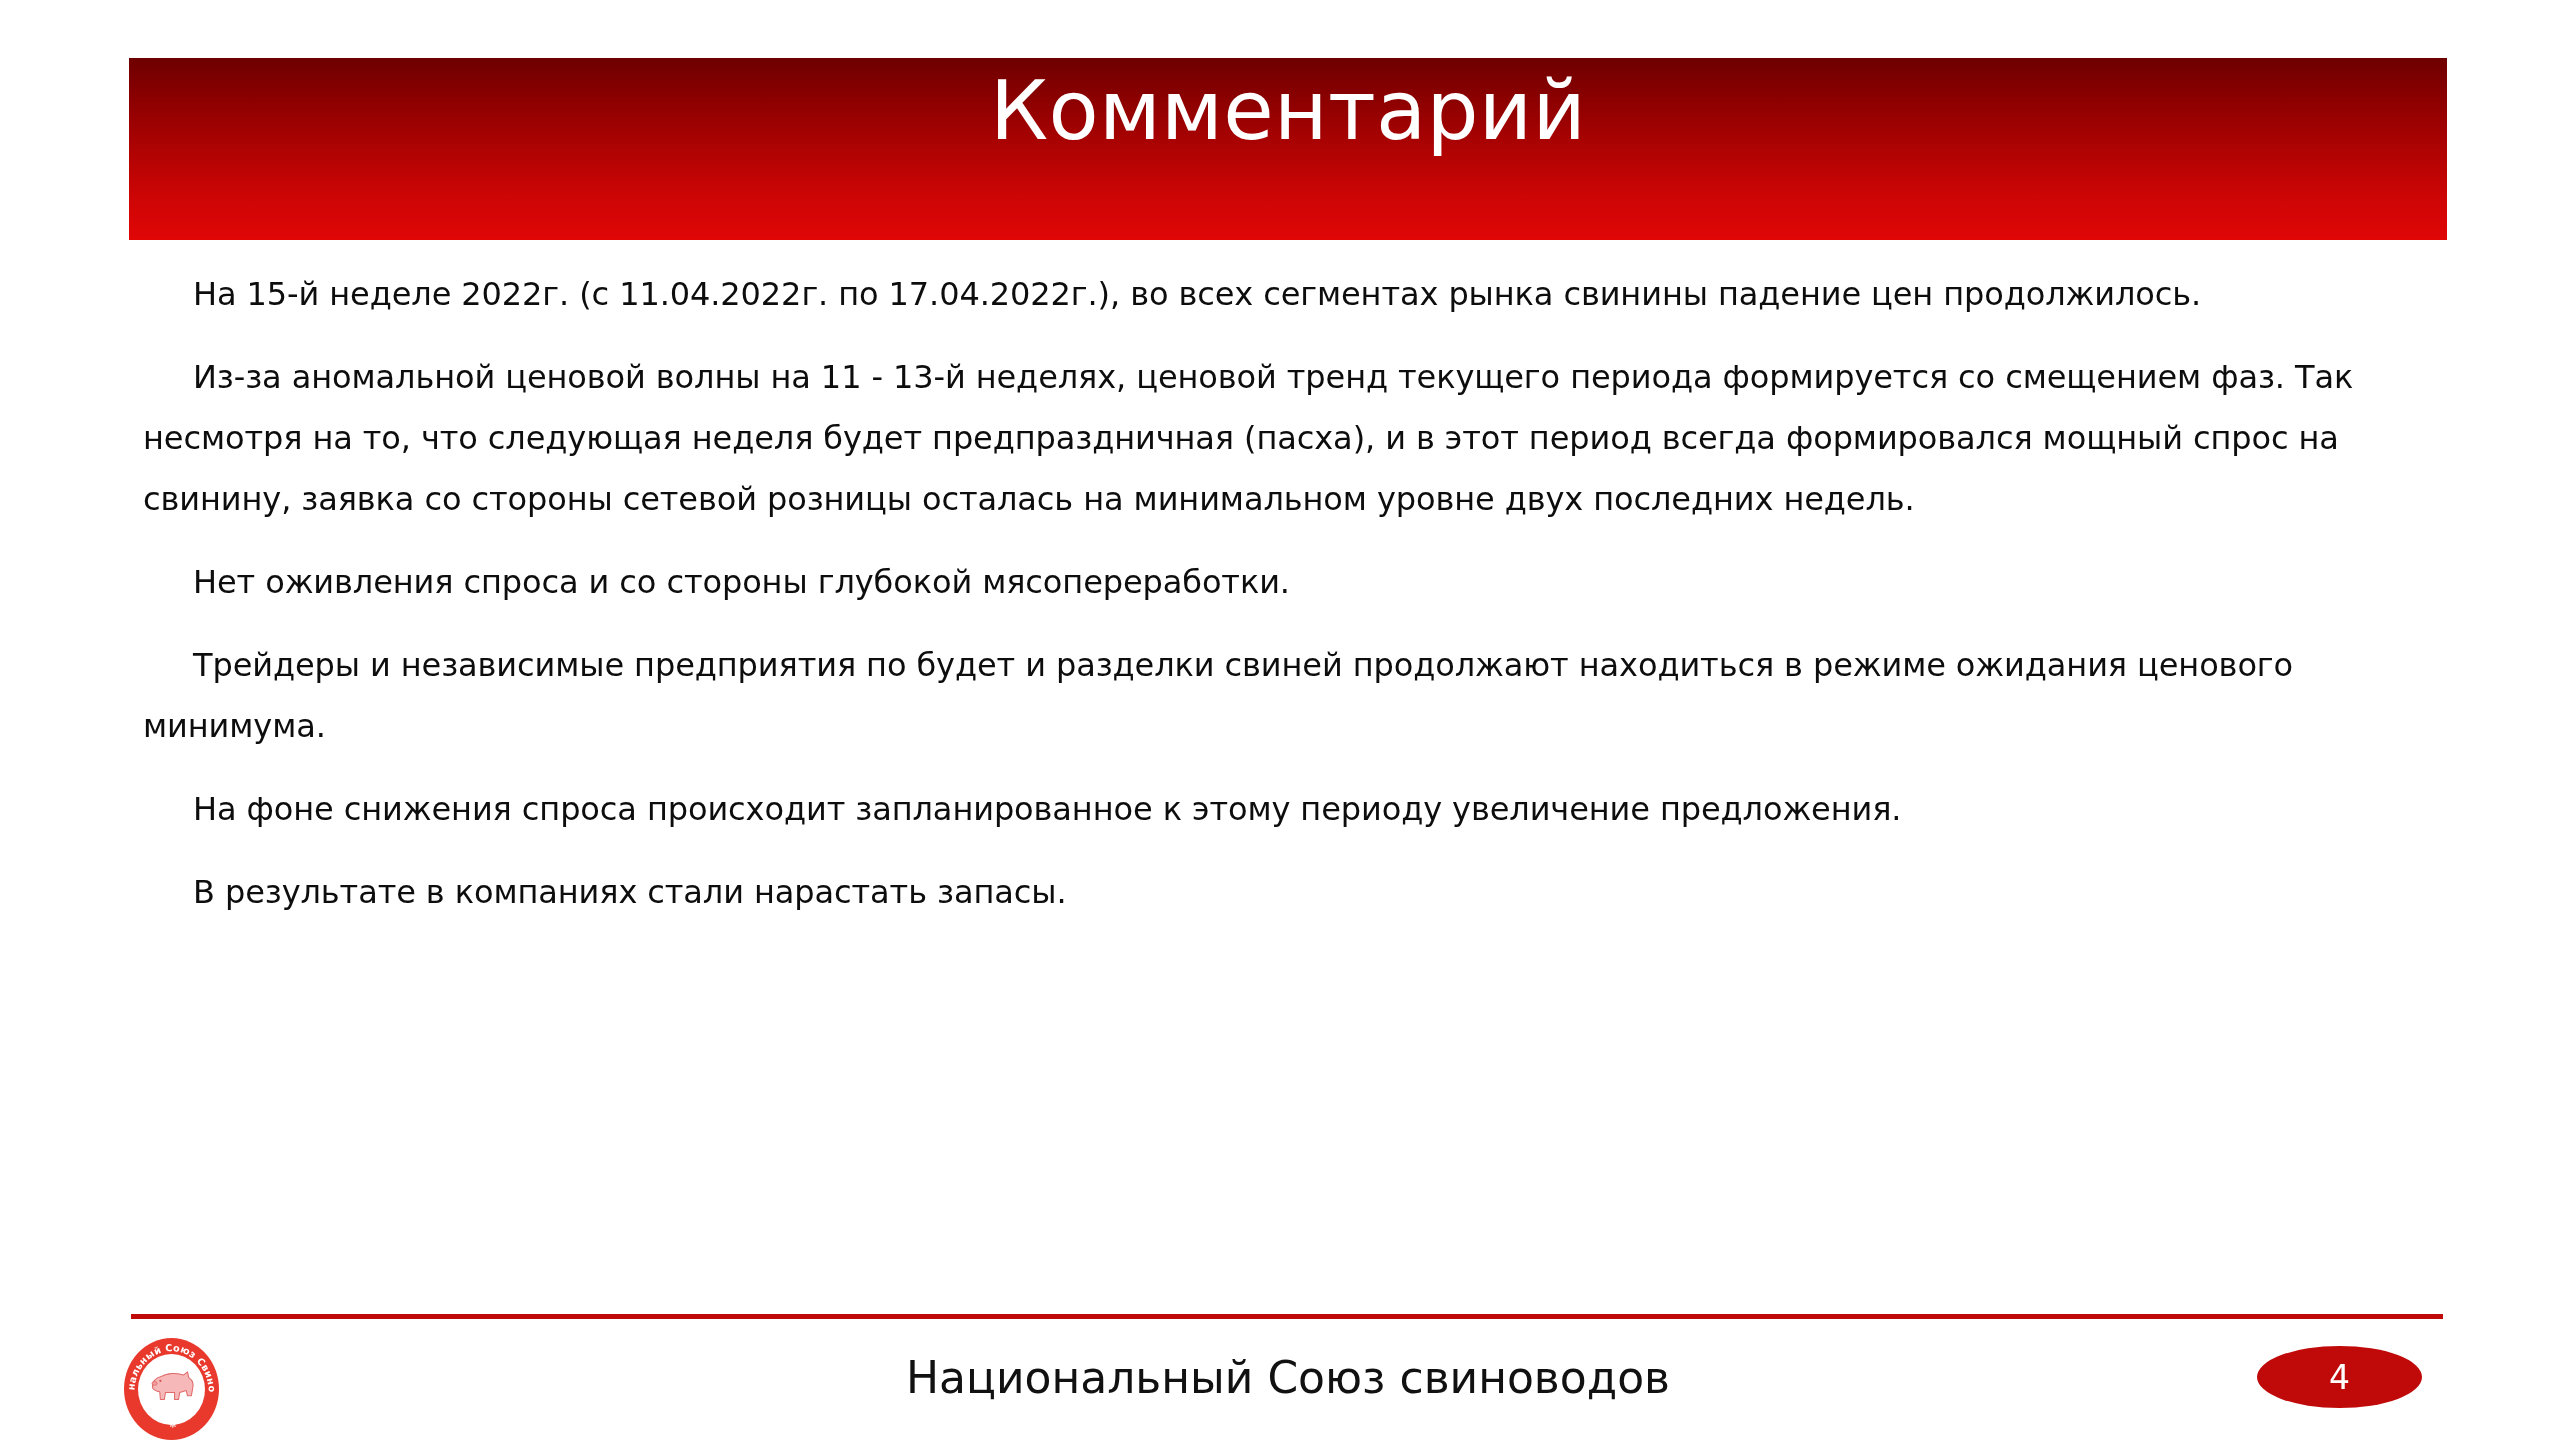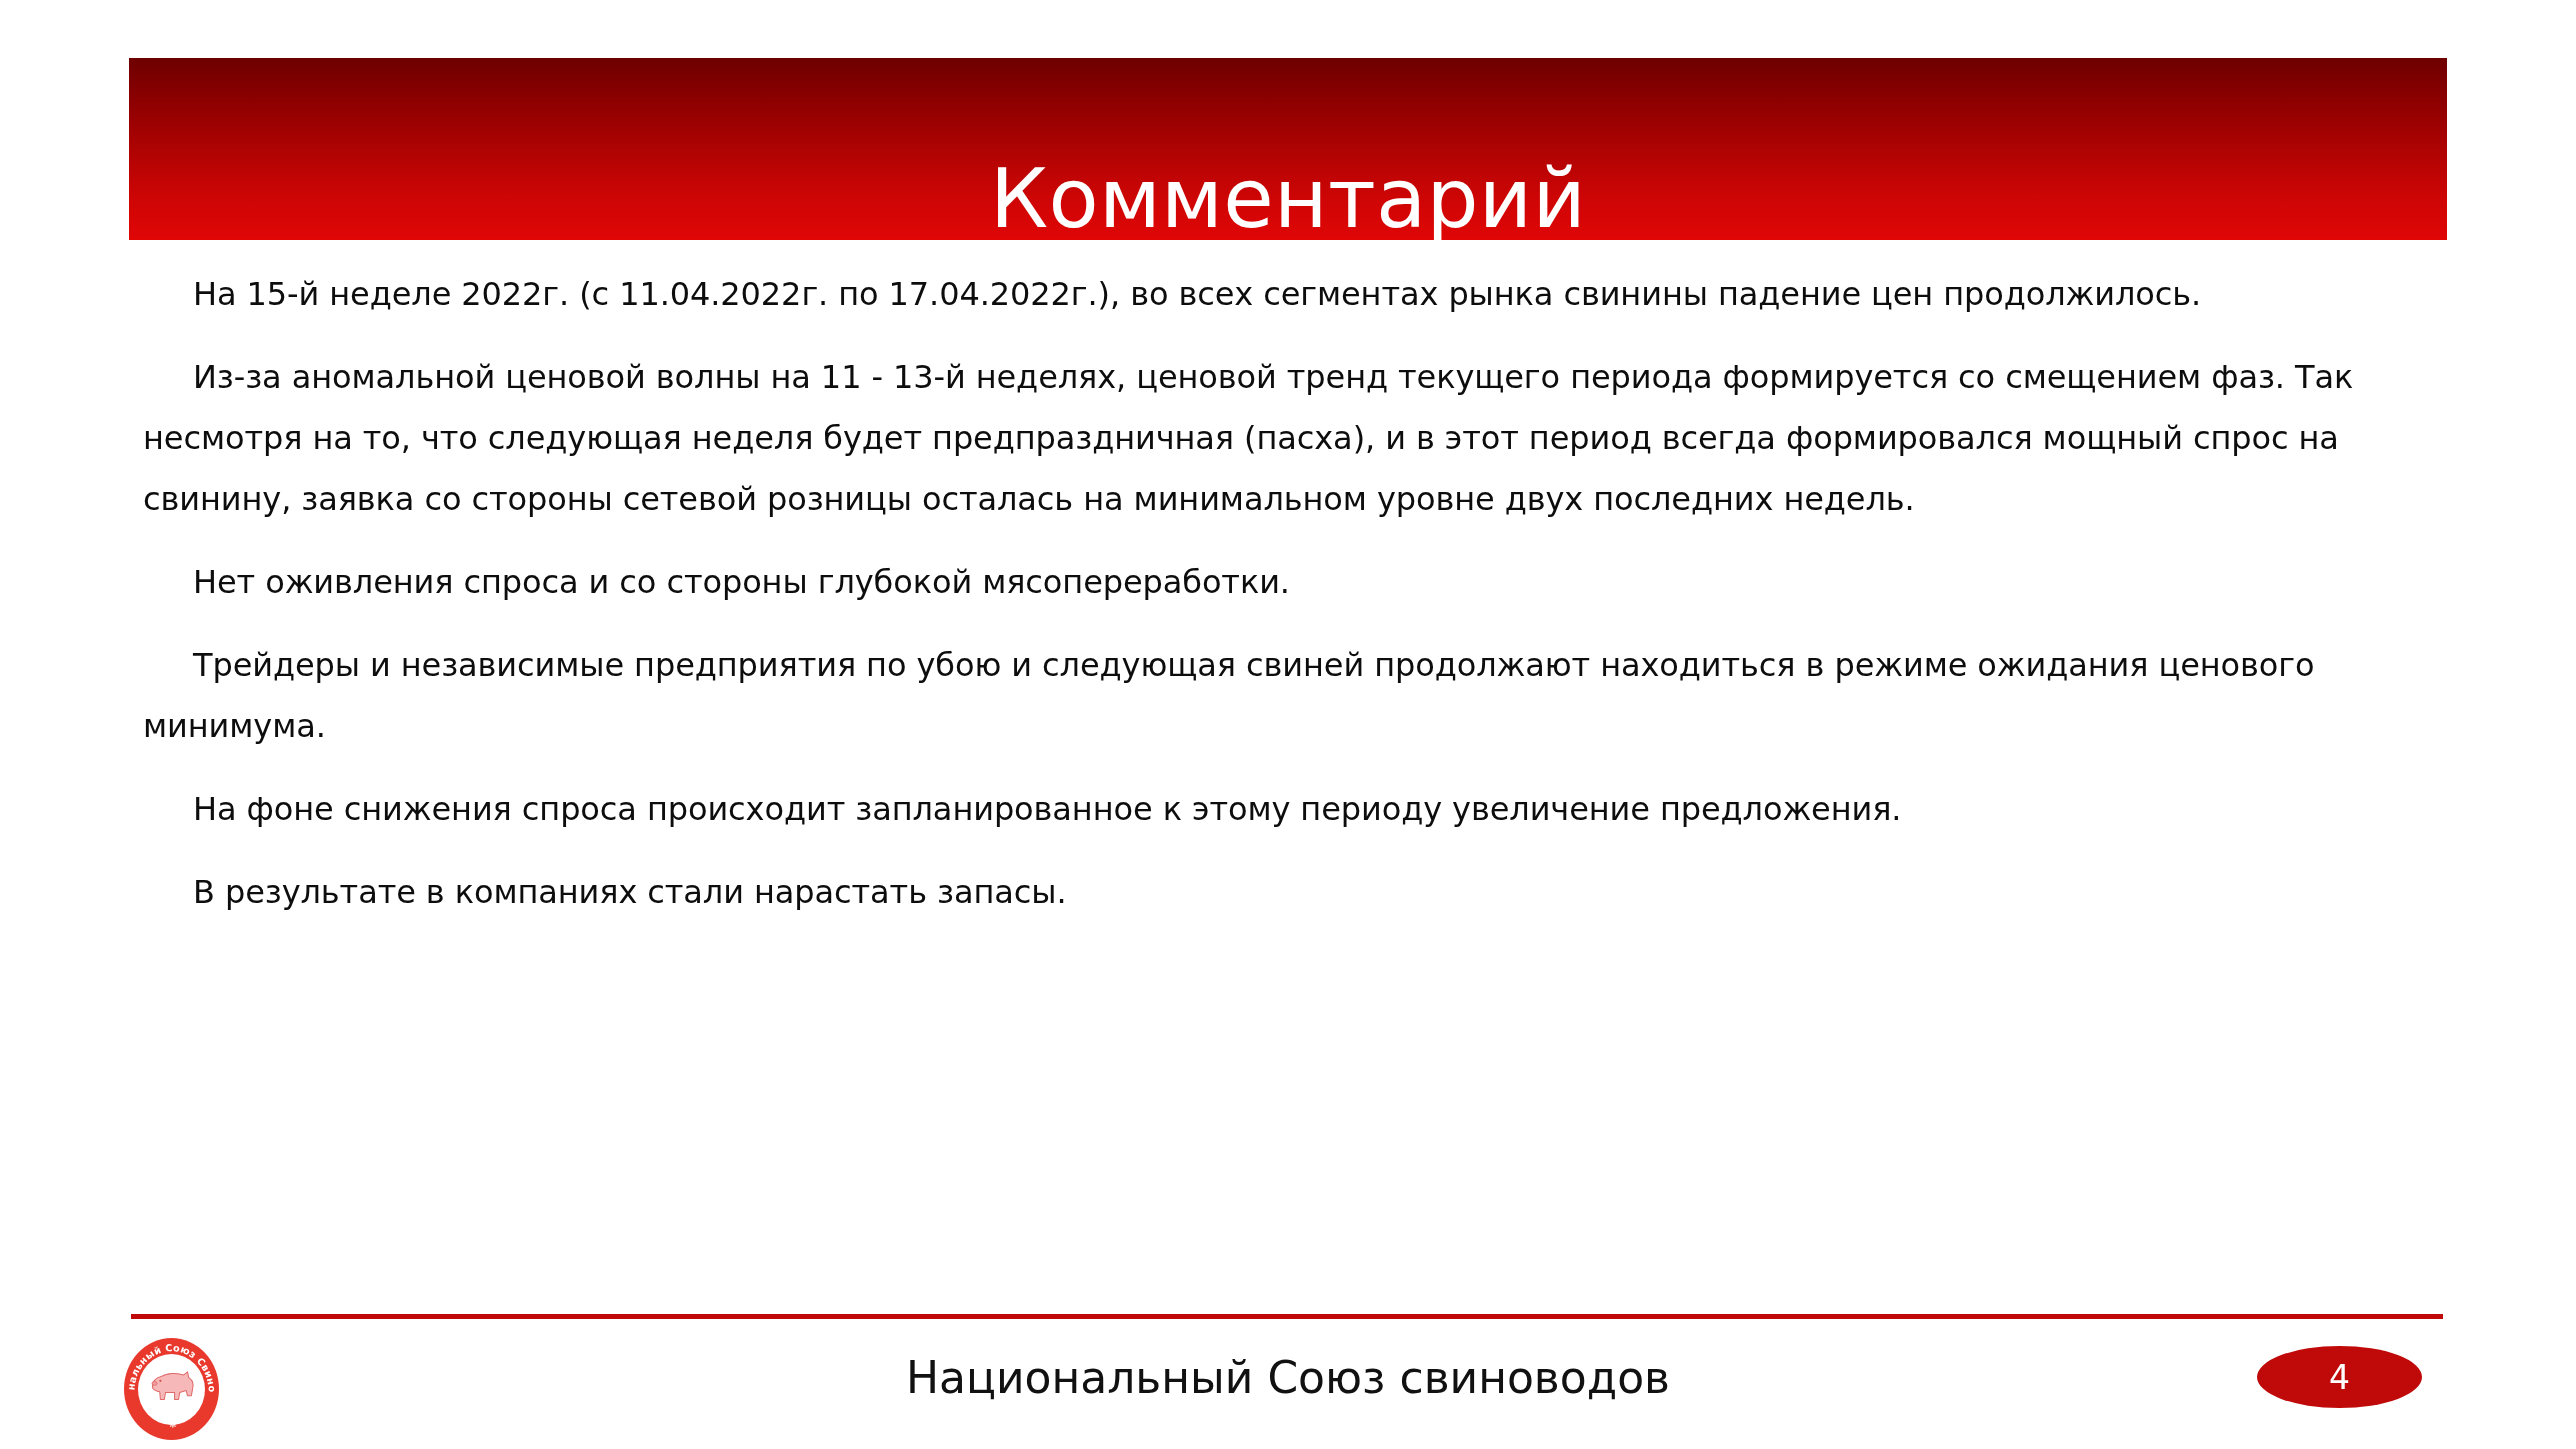--- a/index.html
+++ b/index.html
@@ -17,21 +17,21 @@
 
   
   .title-banner {
     position: absolute;
     left: 129px;
     top: 58px;
     width: 2318px;
     height: 182px;
     background: linear-gradient(to bottom, #6e0000 0%, #8b0000 22%, #b10303 52%, #cf0505 78%, #e00606 100%);
     display: flex;
-    align-items: flex-end;
+    align-items: flex-start;
     justify-content: center;
   }
   .title-text {
     color: #ffffff;
     font-size: 82px;
     line-height: 1;
     font-weight: 400;
     letter-spacing: 0.3px;
     white-space: nowrap;
     margin-top: 11.6px;
@@ -149,21 +149,21 @@
 <body>
 
 <div class="title-banner">
   <div class="title-text">Комментарий</div>
 </div>
 
 <div class="body-area">
   <p class="para">На 15-й неделе 2022г. (с 11.04.2022г. по 17.04.2022г.), во всех сегментах рынка свинины падение цен продолжилось.</p>
   <p class="para">Из-за аномальной ценовой волны на 11 - 13-й неделях, ценовой тренд текущего периода формируется со смещением фаз. Так несмотря на то, что следующая неделя будет предпраздничная (пасха), и в этот период всегда формировался мощный спрос на свинину, заявка со стороны сетевой розницы осталась на минимальном уровне двух последних недель.</p>
   <p class="para">Нет оживления спроса и со стороны глубокой мясопереработки.</p>
-  <p class="para">Трейдеры и независимые предприятия по убою и следующая свиней продолжают находиться в режиме ожидания ценового минимума.</p>
+  <p class="para">Трейдеры и независимые предприятия по будет и разделки свиней продолжают находиться в режиме ожидания ценового минимума.</p>
   <p class="para">На фоне снижения спроса происходит запланированное к этому периоду увеличение предложения.</p>
   <p class="para">В результате в компаниях стали нарастать запасы.</p>
 </div>
 
 <div class="footer-rule"></div>
 
 <div class="footer-logo">
   <div class="seal-outer"></div>
   <div class="seal-inner"></div>
   <svg class="seal-pig" viewBox="0 0 80 62">

